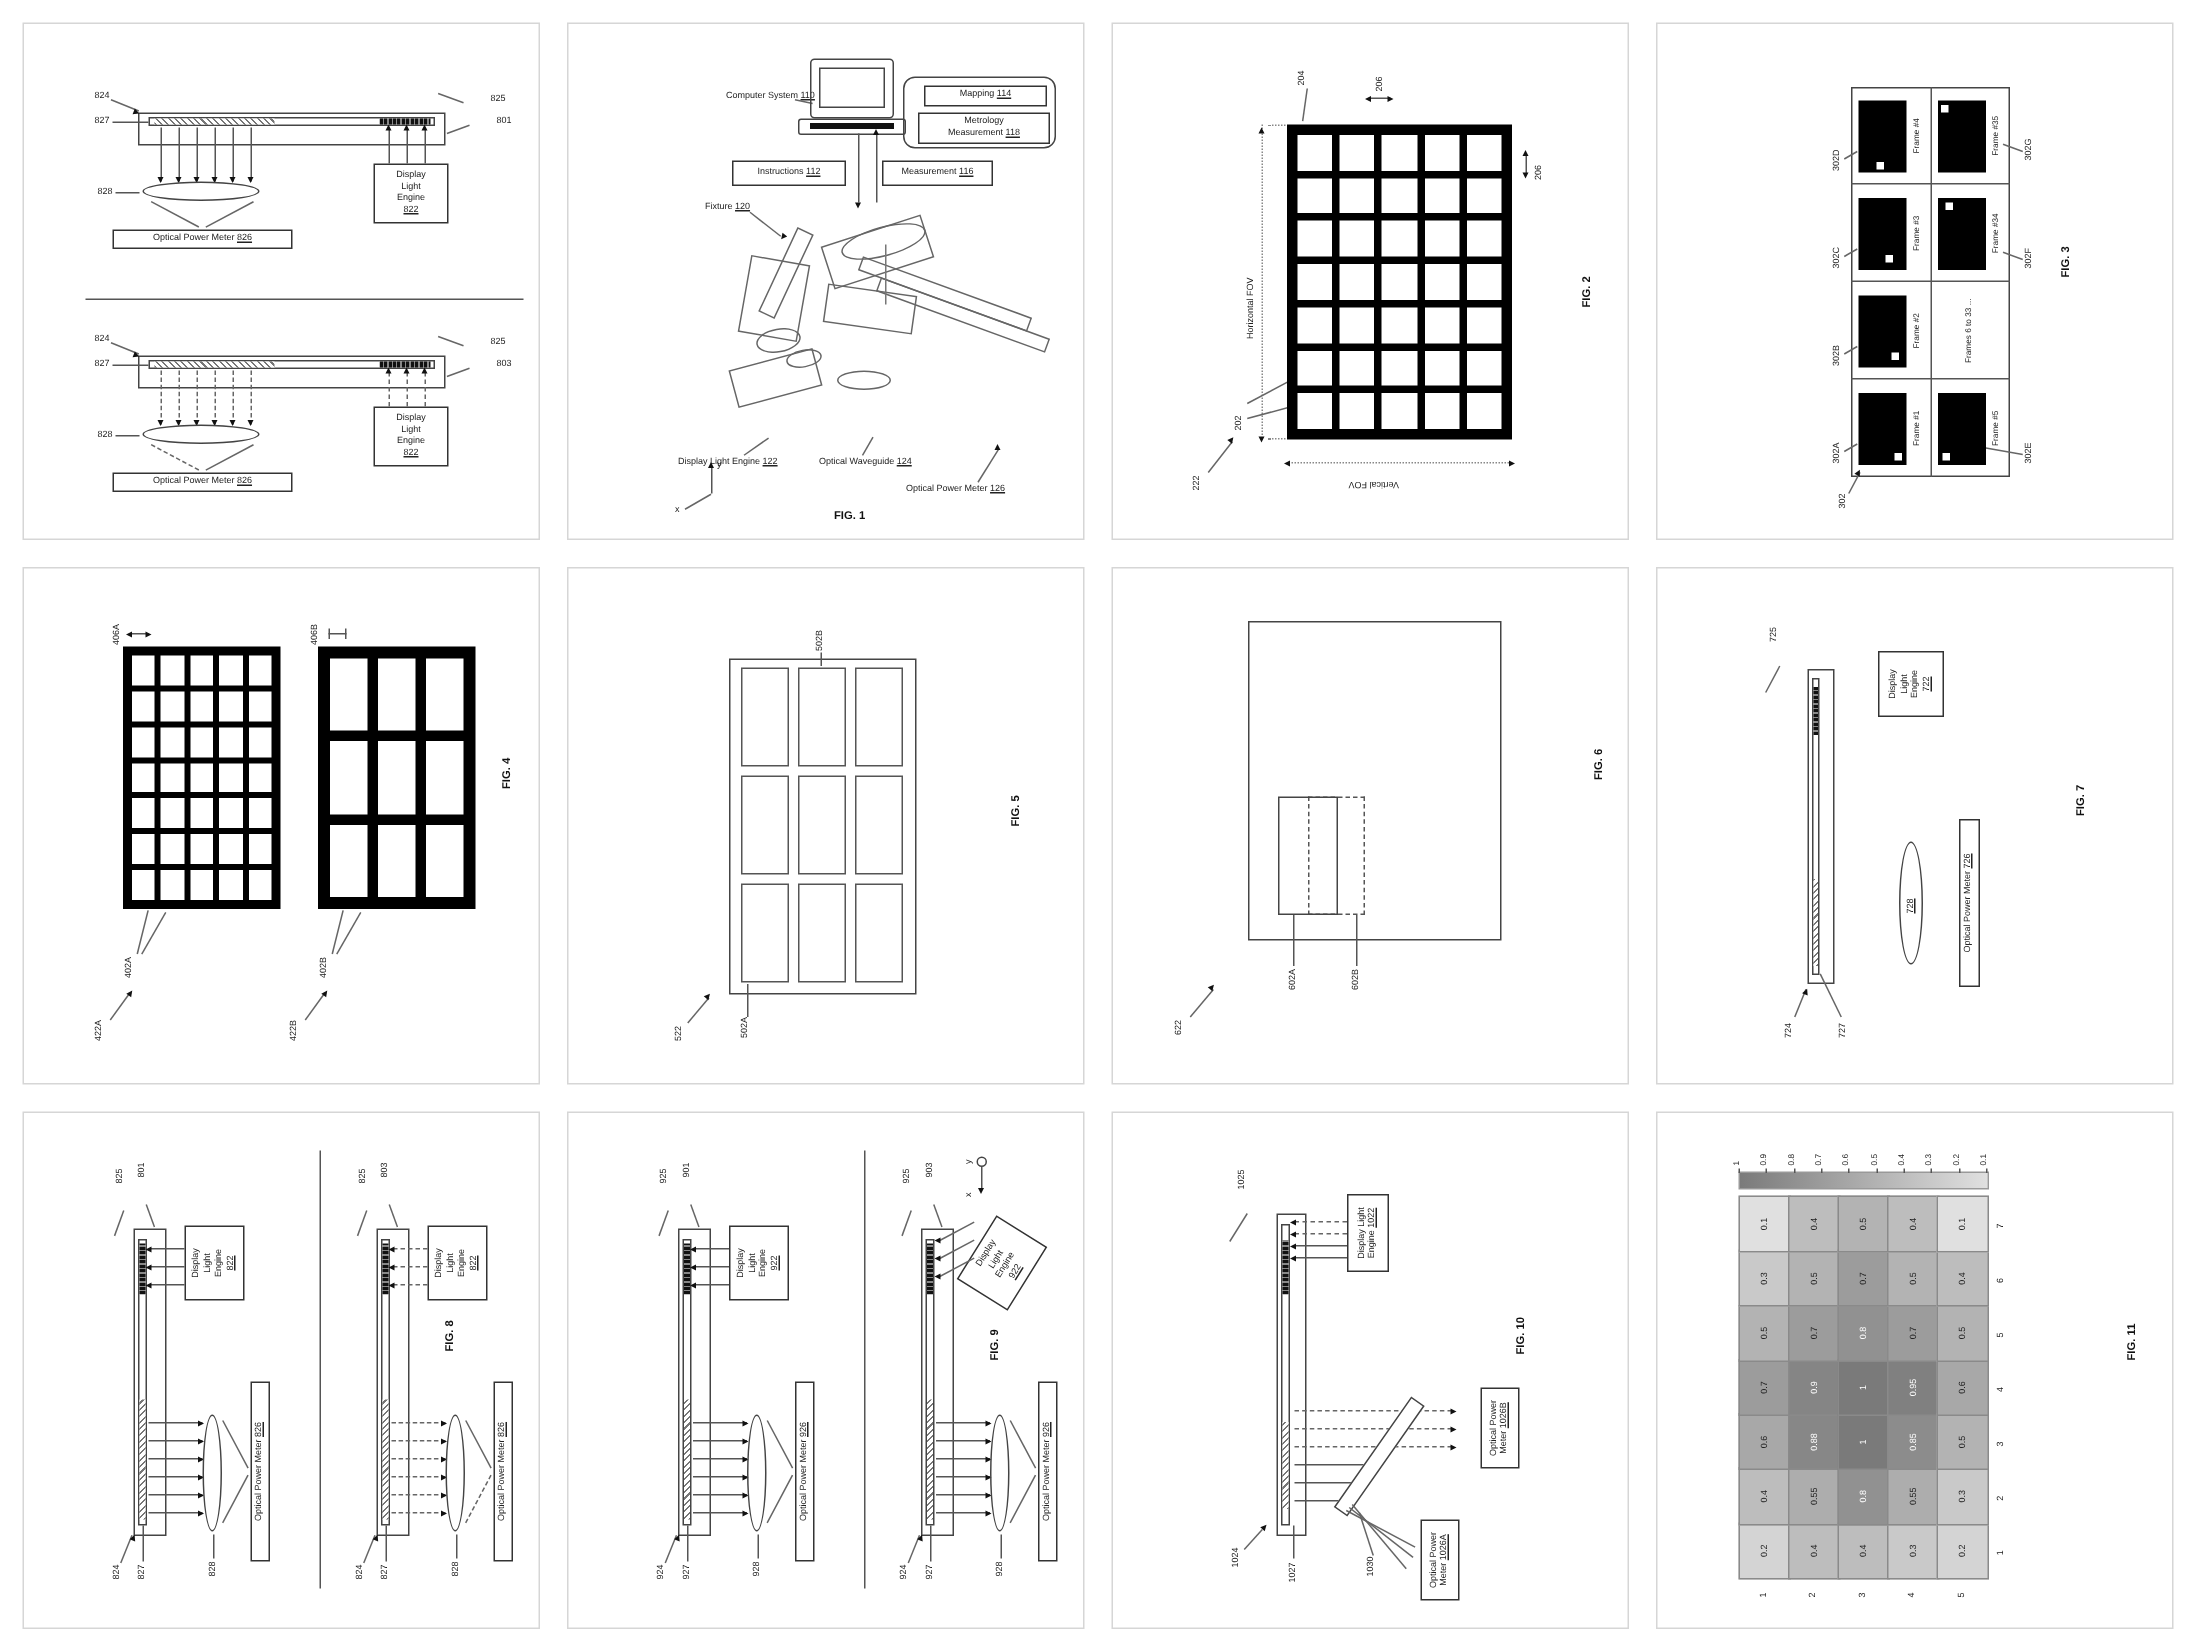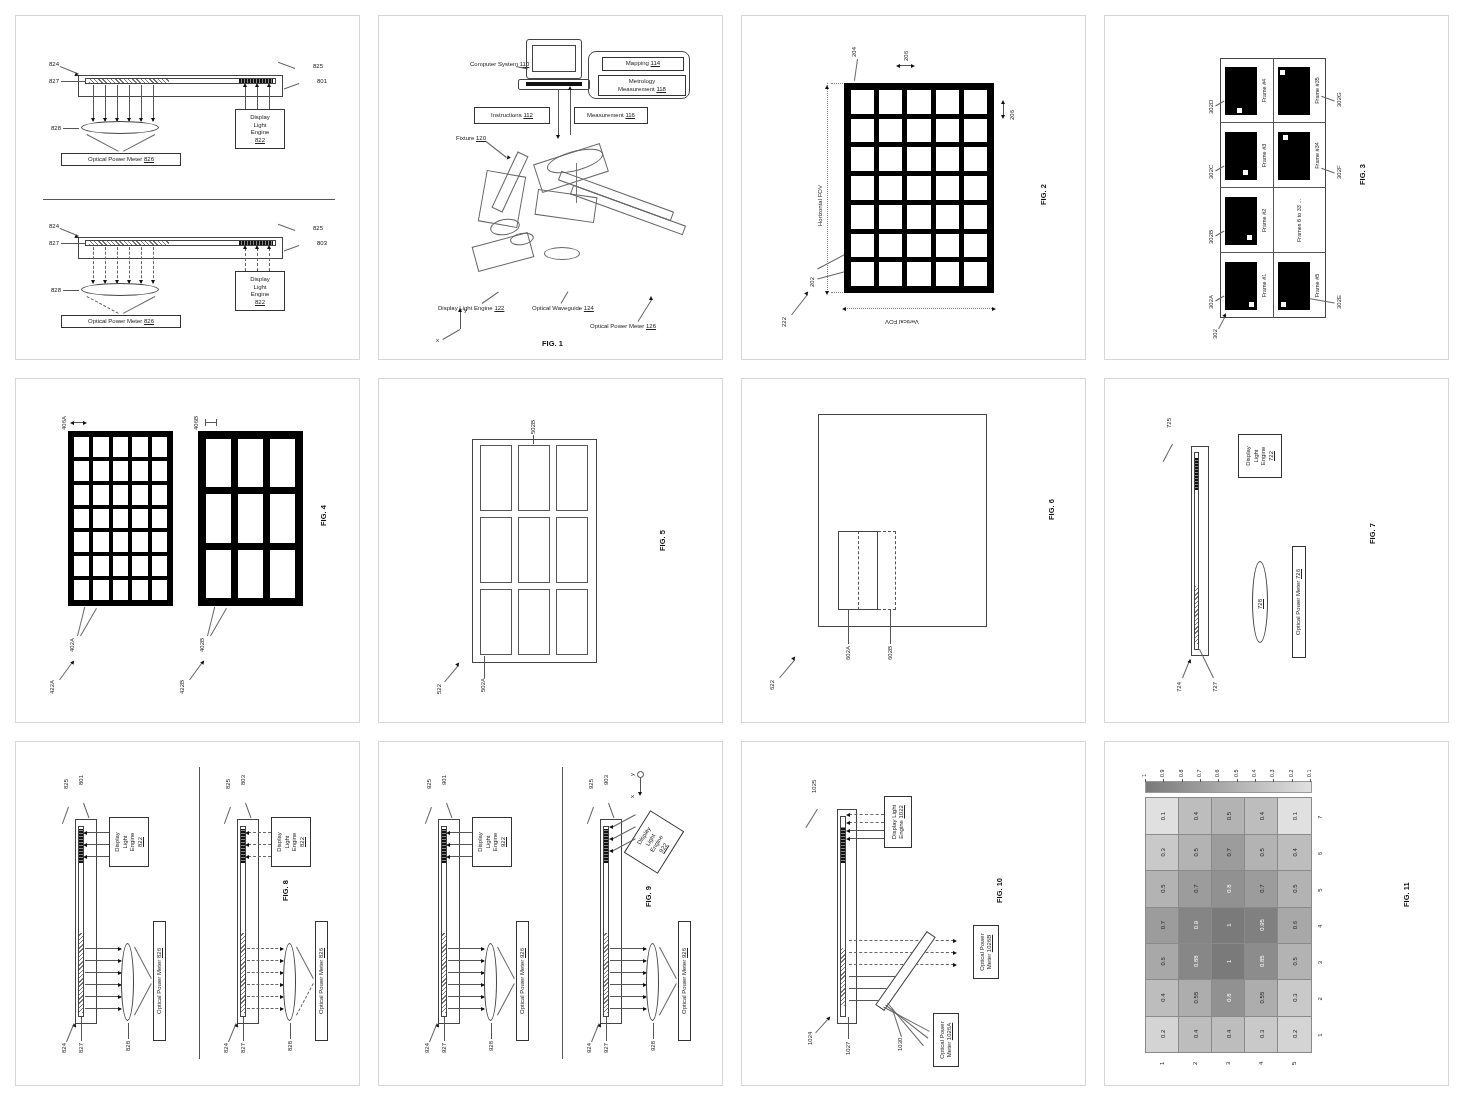--- a/index.html
+++ b/index.html
@@ -1,18 +1,18 @@
 <!DOCTYPE html>
 <html><head>
 <meta charset="utf-8">
 <style>
 html,body{margin:0;padding:0;width:1458px;height:1098px;background:#fff;font-family:"Liberation Sans",sans-serif;}
 .grid{display:grid;grid-template-columns:repeat(4,345px);grid-auto-rows:345px;gap:18px;padding:15px;box-sizing:border-box;}
 .panel{border:1px solid #d6d6d6;background:#fff;position:relative;overflow:hidden;}
-.fig{position:absolute;left:7px;top:7px;width:330px;height:330px;}
+.fig{position:absolute;left:21px;top:7px;width:330px;height:330px;}
 .rot{transform:rotate(-90deg);}
 .lbl{position:absolute;font-size:6px;line-height:1;color:#222;white-space:nowrap;}
 .vu{writing-mode:vertical-rl;transform:rotate(180deg);}
 .figlab{position:absolute;font-size:7.5px;font-weight:700;color:#111;white-space:nowrap;}
 .rect{position:absolute;border:1px solid #444;box-sizing:border-box;background:transparent;}
 .drect{position:absolute;border:1px dashed #555;box-sizing:border-box;}
 .box{position:absolute;border:1px solid #333;background:#fff;color:#222;font-size:6px;text-align:center;display:flex;flex-direction:column;justify-content:center;align-items:center;box-sizing:border-box;}
 .bl{line-height:1.25;white-space:nowrap;}
 .u{text-decoration:underline;}
 .hl{position:absolute;height:1px;background:#555;}

